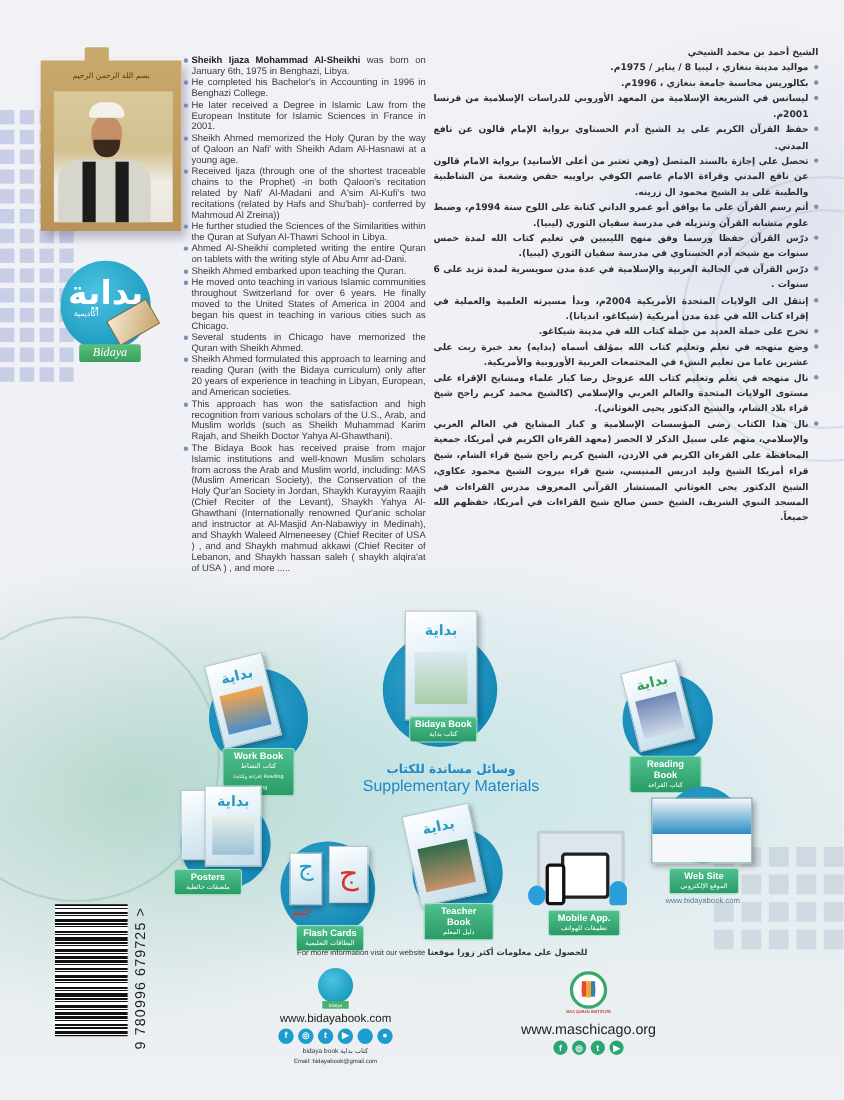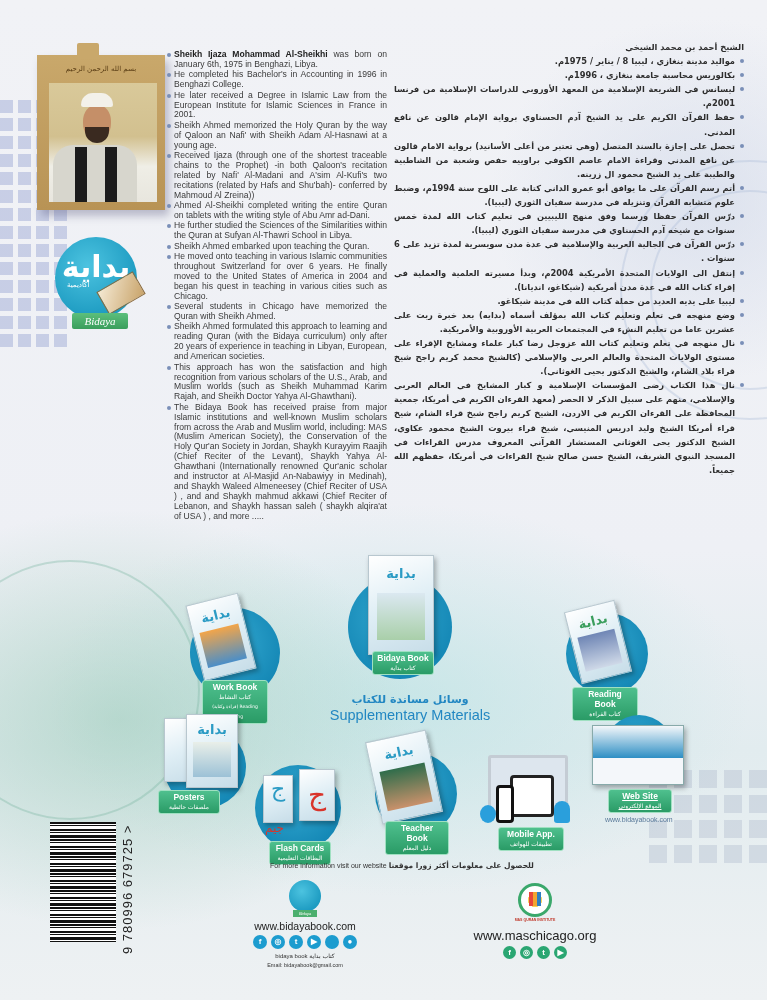--- a/index.html
+++ b/index.html
@@ -301,22 +301,22 @@
 <div class="book-deco" style="left:100px;top:280px;width:42px;height:26px;"></div>
 <div class="logo-tag logo-big-tag">Bidaya</div>
 
 <div class="en-col">
   <ul id="en-list">
     <li><b>Sheikh Ijaza Mohammad Al-Sheikhi</b><span> was born on January 6th, 1975 in Benghazi, Libya.</span></li>
     <li><span>He completed his Bachelor's in Accounting in 1996 in Benghazi College.</span></li>
     <li><span>He later received a Degree in Islamic Law from the European Institute for Islamic Sciences in France in 2001.</span></li>
     <li><span>Sheikh Ahmed memorized the Holy Quran by the way of Qaloon an Nafi' with Sheikh Adam Al-Hasnawi at a young age.</span></li>
     <li><span>Received Ijaza (through one of the shortest traceable chains to the Prophet) -in both Qaloon's recitation related by Nafi' Al-Madani and A'sim Al-Kufi's two recitations (related by Hafs and Shu'bah)- conferred by Mahmoud Al Zreina))</span></li>
+    <li><span>He further studied the Sciences of the Similarities within the Quran at Sufyan Al-Thawri School in Libya.</span></li>
     <li><span>Ahmed Al-Sheikhi completed writing the entire Quran on tablets with the writing style of Abu Amr ad-Dani.</span></li>
-    <li><span>He further studied the Sciences of the Similarities within the Quran at Sufyan Al-Thawri School in Libya.</span></li>
     <li><span>Sheikh Ahmed embarked upon teaching the Quran.</span></li>
     <li><span>He moved onto teaching in various Islamic communities throughout Switzerland for over 6 years. He finally moved to the United States of America in 2004 and began his quest in teaching in various cities such as Chicago.</span></li>
     <li><span>Several students in Chicago have memorized the Quran with Sheikh Ahmed.</span></li>
     <li><span>Sheikh Ahmed formulated this approach to learning and reading Quran (with the Bidaya curriculum) only after 20 years of experience in teaching in Libyan, European, and American societies.</span></li>
     <li><span>This approach has won the satisfaction and high recognition from various scholars of the U.S., Arab, and Muslim worlds (such as Sheikh Muhammad Karim Rajah, and Sheikh Doctor Yahya Al-Ghawthani).</span></li>
     <li><span>The Bidaya Book has received praise from major Islamic institutions and well-known Muslim scholars from across the Arab and Muslim world, including: MAS (Muslim American Society), the Conservation of the Holy Qur'an Society in Jordan, Shaykh Kurayyim Raajih (Chief Reciter of the Levant), Shaykh Yahya Al-Ghawthani (Internationally renowned Qur'anic scholar and instructor at Al-Masjid An-Nabawiyy in Medinah), and Shaykh Waleed Almeneesey (Chief Reciter of USA ) , and and Shaykh mahmud akkawi (Chief Reciter of Lebanon, and Shaykh hassan saleh ( shaykh alqira'at of USA ) , and more .....</span></li>
   </ul>
 </div>
 
 <div class="ar-col">
@@ -324,21 +324,21 @@
   <ul>
     <li>مواليد مدينة بنغازي ، ليبيا 8 / يناير / 1975م.</li>
     <li>بكالوريس محاسبة جامعة بنغازي ، 1996م.</li>
     <li>ليسانس في الشريعة الإسلامية من المعهد الأوروبي للدراسات الإسلامية من فرنسا 2001م.</li>
     <li>حفظ القرآن الكريم على يد الشيخ آدم الحسناوي برواية الإمام قالون عن نافع المدني.</li>
     <li>تحصل على إجازة بالسند المتصل (وهي تعتبر من أعلى الأسانيد) برواية الامام قالون عن نافع المدني وقراءة الامام عاصم الكوفي براوييه حفص وشعبة من الشاطبية والطيبة على يد الشيخ محمود ال زرينه.</li>
     <li>أتم رسم القرآن على ما يوافق أبو عمرو الداني كتابة على اللوح سنة 1994م، وضبط علوم متشابه القرآن وتنزيله في مدرسة سفيان الثوري (ليبيا).</li>
     <li>درّس القرآن حفظا ورسما وفق منهج الليبيين في تعليم كتاب الله لمدة خمس سنوات مع شيخه آدم الحسناوي في مدرسة سفيان الثوري (ليبيا).</li>
     <li>درّس القرآن في الجالية العربية والإسلامية في عدة مدن سويسرية لمدة تزيد على 6 سنوات .</li>
     <li>إنتقل الى الولايات المتحدة الأمريكية 2004م، وبدأ مسيرته العلمية والعملية في إقراء كتاب الله في عدة مدن أمريكية (شيكاغو، انديانا).</li>
-    <li>ليبيا على يديه العديد من حملة كتاب الله في مدينة شيكاغو.</li>
+    <li>تخرج على حملة العديد من حملة كتاب الله في مدينة شيكاغو.</li>
     <li>وضع منهجه في تعلم وتعليم كتاب الله بمؤلف أسماه (بدايه) بعد خبرة ربت على عشرين عاما من تعليم النشء في المجتمعات العربية الأوروبية والأمريكية.</li>
     <li>نال منهجه في تعلم وتعليم كتاب الله عزوجل رضا كبار علماء ومشايخ الإقراء على مستوى الولايات المتحدة والعالم العربي والإسلامي (كالشيخ محمد كريم راجح شيخ قراء بلاد الشام، والشيخ الدكتور يحيى الغوثاني).</li>
     <li>نال هذا الكتاب رضى المؤسسات الإسلامية و كبار المشايخ في العالم العربي والإسلامي، منهم على سبيل الذكر لا الحصر (معهد القرءان الكريم في أمريكا، جمعية المحافظة على القرءان الكريم في الاردن، الشيخ كريم راجح شيخ قراء الشام، شيخ قراء أمريكا الشيخ وليد ادريس المنيسي، شيخ قراء بيروت الشيخ محمود عكاوي، الشيخ الدكتور يحى الغوثاني المستشار القرآني المعروف مدرس القراءات في المسجد النبوي الشريف، الشيخ حسن صالح شيخ القراءات في أمريكا، حفظهم الله جميعاً.</li>
   </ul>
 </div>
 
 <div class="product" style="left:340px;top:555px;width:120px;height:125px;">
   <div class="disc" style="left:8px;top:20px;width:104px;height:104px;"></div>
   <div class="cover" style="left:28px;top:0;width:66px;height:100px;">
     <div class="mini">بداية</div>
@@ -423,21 +423,21 @@
   <div style="position:absolute;left:74px;top:46px;width:16px;height:22px;background:#2a9fdc;border-radius:8px 8px 3px 3px;"></div>
   <div class="label" style="left:18px;top:72px;width:66px;">
     <span class="en">Mobile App.</span>
     <span class="ar">تطبيقات للهواتف</span>
   </div>
 </div>
 
 <div class="product" style="left:590px;top:715px;width:100px;height:110px;">
   <div class="disc" style="left:14px;top:0;width:70px;height:70px;"></div>
   <div style="position:absolute;left:2px;top:10px;width:92px;height:60px;background:linear-gradient(180deg,#f4f7fa,#2e8fc4 55%,#f4f7fa 56%);border:1px solid #8aa;box-shadow:2px 3px 5px rgba(0,0,0,0.3);"></div>
-  <div class="label" style="left:18px;top:74px;width:64px;text-decoration:underline;">
+  <div class="label" style="left:18px;top:74px;width:64px;">
     <span class="en">Web Site</span>
     <span class="ar">الموقع الإلكتروني</span>
   </div>
 </div>
 <div class="web-url-small">www.bidayabook.com</div>
 
 <div class="supp-title">
   <span class="ar">وسائل مساندة للكتاب</span>
   <span class="en">Supplementary Materials</span>
 </div>

